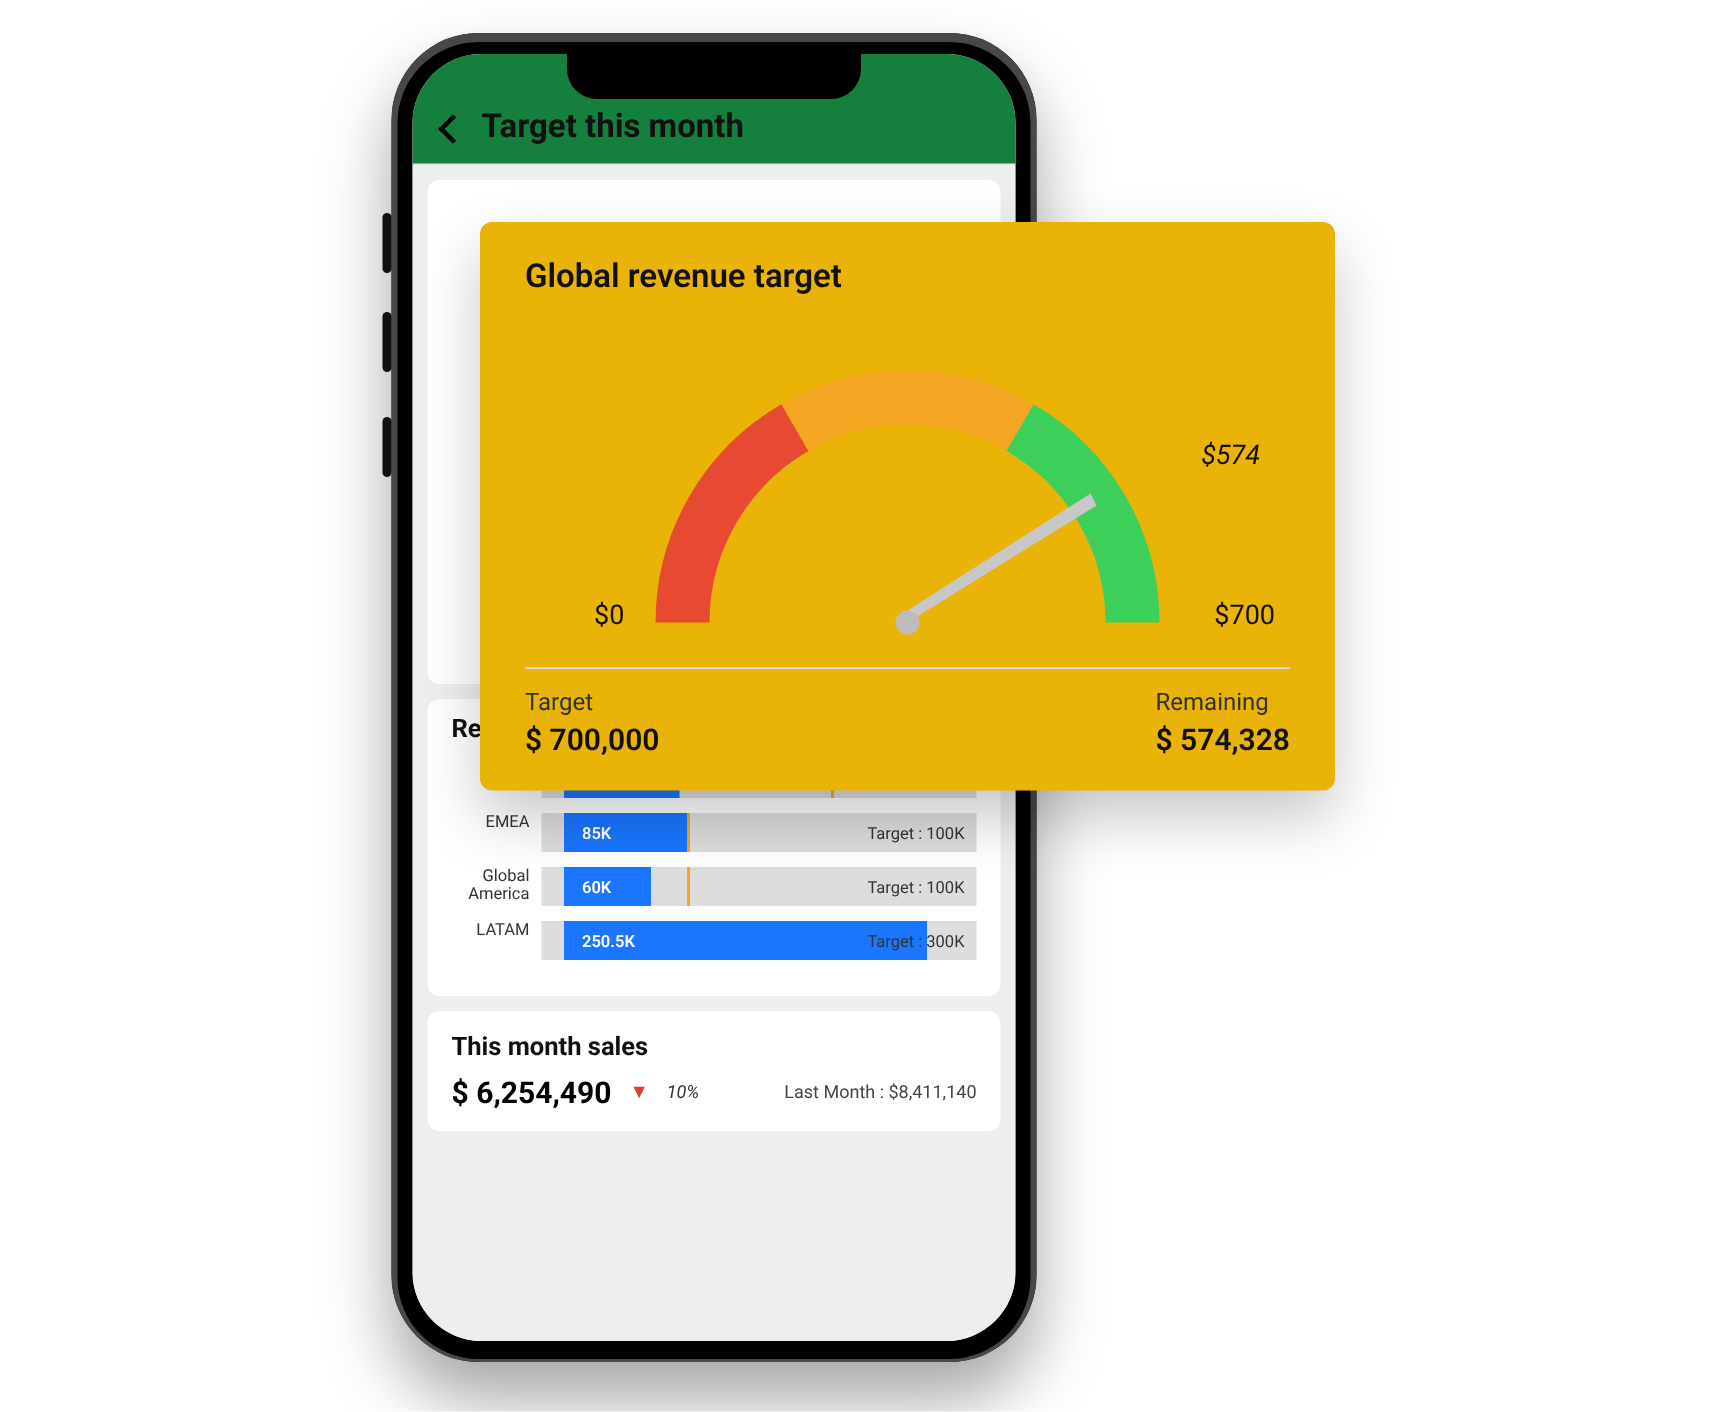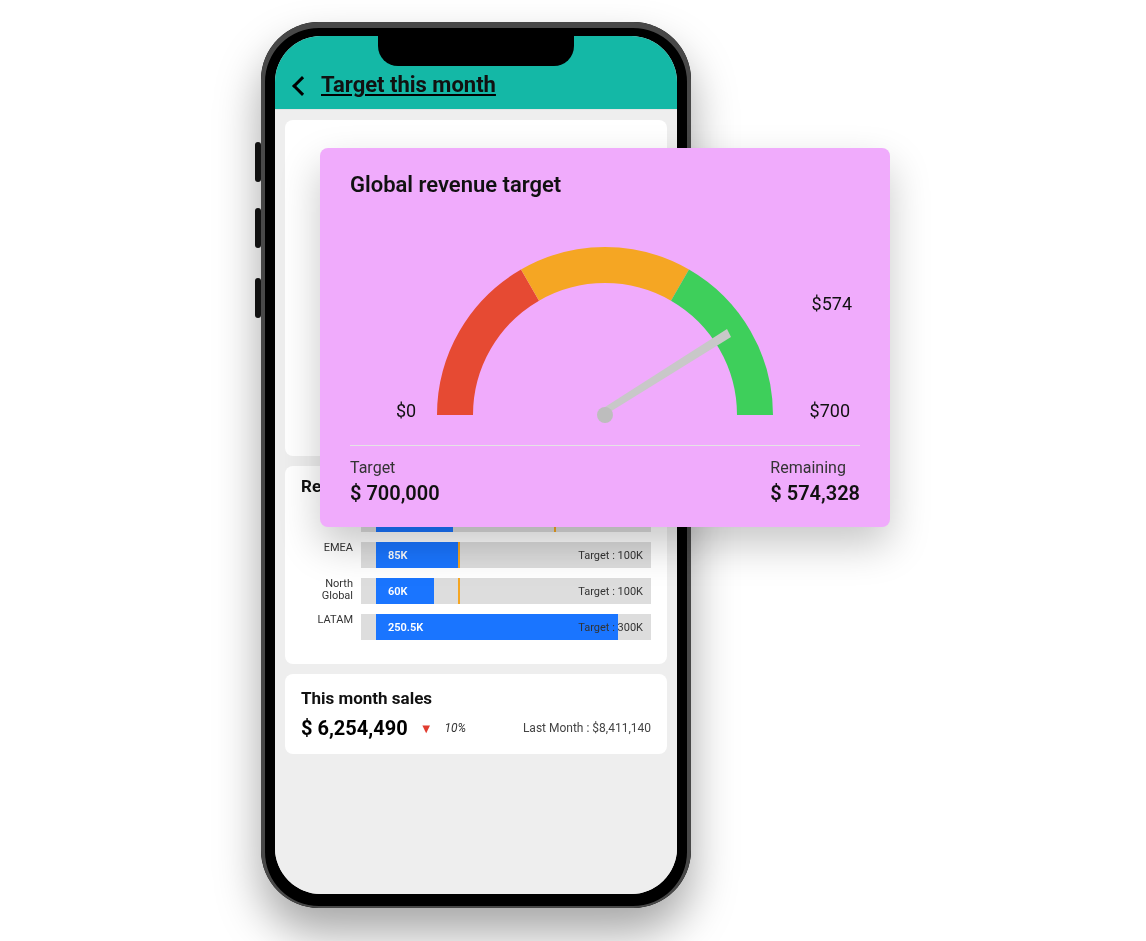--- a/index.html
+++ b/index.html
@@ -24,23 +24,22 @@
   .screen{
     position:absolute;inset:14px;border-radius:46px;background:#eee;overflow:hidden;
   }
   .notch{
     position:absolute;top:0;left:50%;transform:translateX(-50%);
     width:196px;height:30px;background:#000;border-radius:0 0 20px 20px;z-index:5;
   }
 
   
   .app-header{
-    height:74px;background:#14b8a6;display:flex;align-items:flex-end;padding:0 14px 12px;gap:10px;
+    height:74px;background:#15803d;display:flex;align-items:flex-end;padding:0 14px 12px;gap:10px;
     border-bottom:1px solid #e5e5e5;
-    text-decoration:underline;
   }
   .back-chevron{width:22px;height:22px;position:relative;}
   .back-chevron:before{
     content:"";position:absolute;left:6px;top:4px;width:11px;height:11px;border-left:3px solid #000;border-bottom:3px solid #000;
     transform:rotate(45deg);
   }
   .page-title{font-size:22px;font-weight:700;color:#111;}
 
   .app-body{position:absolute;top:74px;left:0;right:0;bottom:0;background:#eee;padding:10px;display:flex;flex-direction:column;gap:10px;}
 
@@ -61,31 +60,31 @@
   .sales-amount{font-size:20px;font-weight:700;}
   .down-caret{color:#e13c2f;font-size:13px;}
   .pct{font-size:12px;color:#333;font-style:italic;}
   .last{font-size:12px;color:#444;margin-left:auto;}
 
   
   .ph-card{height:336px;}
 
   
   .float-card{
-    position:absolute;left:320px;top:148px;width:570px;background:#f0abfc;border-radius:8px;
+    position:absolute;left:320px;top:148px;width:570px;background:#eab308;border-radius:8px;
     box-shadow:0 18px 40px rgba(0,0,0,.22);
     padding:24px 30px 22px;z-index:20;
   }
   .float-title{font-size:22px;font-weight:600;color:#111;margin-bottom:8px;}
   .gauge-wrap{position:relative;width:100%;height:230px;}
   .gauge-wrap svg{position:absolute;left:50%;top:0;transform:translateX(-50%);}
   .gauge-label{position:absolute;font-size:18px;color:#111;}
   .gauge-l0{left:46px;bottom:14px;}
   .gauge-lmax{right:10px;bottom:14px;}
-  .gauge-lval{right:8px;top:88px;}
+  .gauge-lval{right:20px;top:88px;font-style:italic;}
 
   .float-sep{border:none;border-top:1px solid #e4e4e4;margin:10px 0 12px;}
   .float-stats{display:flex;justify-content:space-between;align-items:center;}
   .stat-block .lbl{font-size:16px;color:#333;margin-bottom:4px;}
   .stat-block .val{font-size:20px;font-weight:600;color:#111;}
 </style>
 </head>
 <body>
 
 <div class="phone">
@@ -114,21 +113,21 @@
             </div>
             <div class="region-row">
               <div class="region-name">EMEA</div>
               <div class="region-bar">
                 <div class="fill" style="width: 28.3333%;">85K</div>
                 <div class="tick" style="left: 33.3333%;"></div>
                 <div class="tgt">Target : 100K</div>
               </div>
             </div>
             <div class="region-row">
-              <div class="region-name">North Global</div>
+              <div class="region-name">Global America</div>
               <div class="region-bar">
                 <div class="fill" style="width: 20%;">60K</div>
                 <div class="tick" style="left: 33.3333%;"></div>
                 <div class="tgt">Target : 100K</div>
               </div>
             </div>
             <div class="region-row">
               <div class="region-name">LATAM</div>
               <div class="region-bar">
                 <div class="fill" style="width: 83.5%;">250.5K</div>

